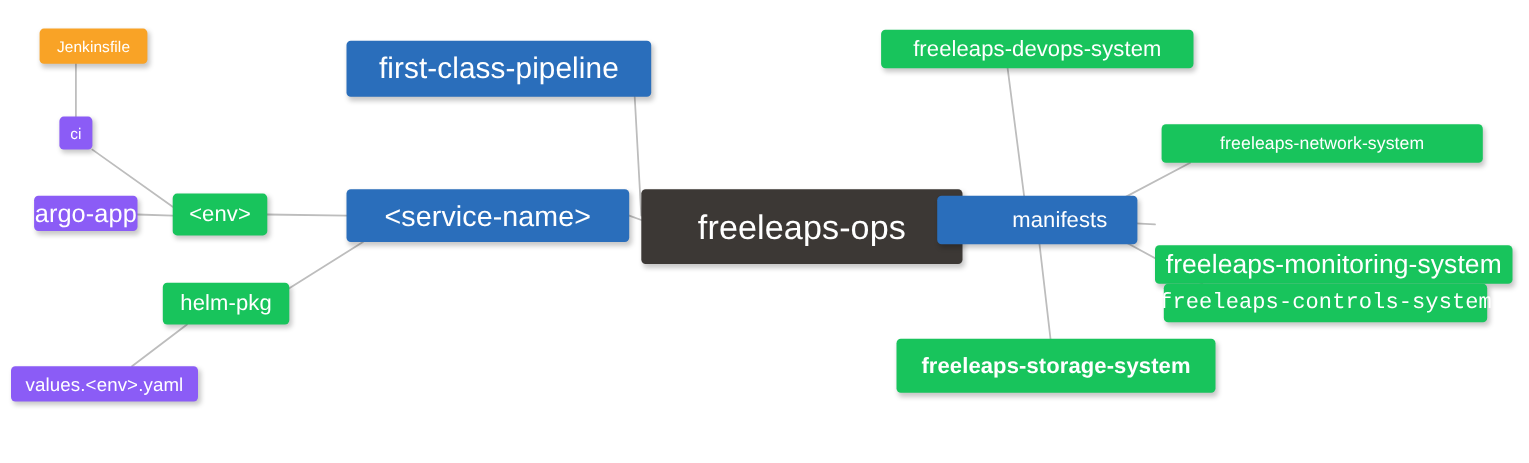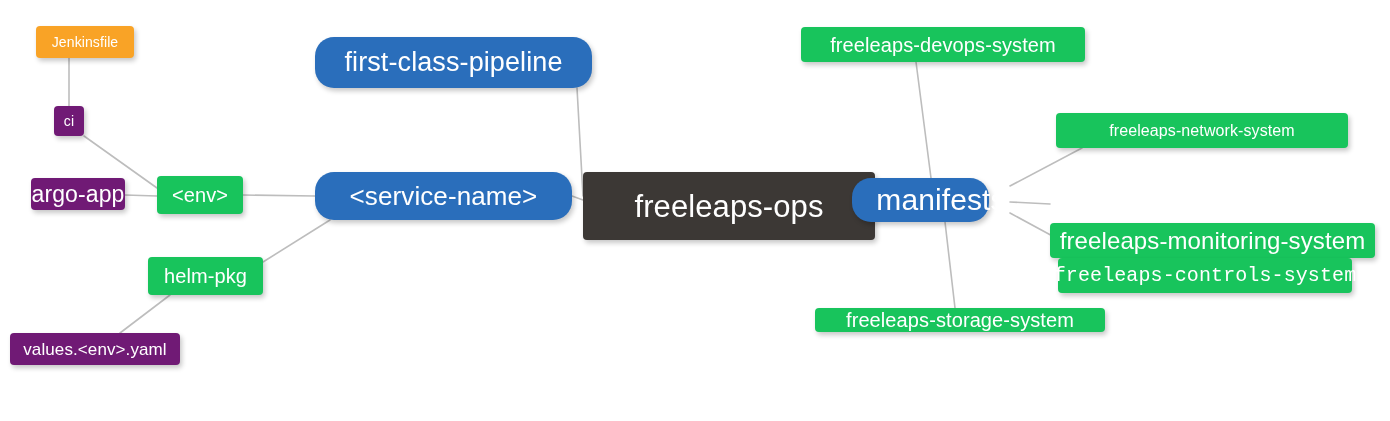--- a/index.html
+++ b/index.html
@@ -34,24 +34,24 @@
     box-sizing: border-box;
     border-radius: 4px;
     color: #ffffff;
     white-space: nowrap;
     line-height: 1;
     letter-spacing: 0.1px;
     box-shadow: 2px 3px 5px rgba(0,0,0,0.22);
     user-select: none;
   }
   .n-root   { background: #3c3835; }
-  .n-blue   { background: #2a6ebb; border-radius: 19px; }
+  .n-blue   { background: #2a6ebb; }
   .n-green  { background: #18c45c; }
   .n-orange { background: #f9a326; }
-  .n-red    { background: #701a75; align-items: center; }
+  .n-red    { background: #8b5cf6; align-items: center; }
 </style>
 </head>
 <body>
 
 <div id="canvas">
   <svg id="edges" width="1390" height="421" viewBox="0 0 1390 421">
       <line x1="583" y1="196" x2="577" y2="88" stroke="#bdbdbd" stroke-width="1.6" stroke-linecap="round"></line>
       <line x1="583" y1="200" x2="572" y2="196" stroke="#bdbdbd" stroke-width="1.6" stroke-linecap="round"></line>
       <line x1="843" y1="202" x2="852" y2="200" stroke="#bdbdbd" stroke-width="1.6" stroke-linecap="round"></line>
       <line x1="315" y1="196" x2="243" y2="195" stroke="#bdbdbd" stroke-width="1.6" stroke-linecap="round"></line>
@@ -69,21 +69,21 @@
   <div id="node-layer">
       <div class="node n-root" style="left: 583px; top: 172px; width: 292px; height: 68px; font-size: 31px;">
         <span>freeleaps-ops</span>
       </div>
       <div class="node n-blue" style="left: 315px; top: 37px; width: 277px; height: 51px; font-size: 27px;">
         <span>first-class-pipeline</span>
       </div>
       <div class="node n-blue" style="left: 315px; top: 172px; width: 257px; height: 48px; font-size: 26px; align-items: center;">
         <span>&lt;service-name&gt;</span>
       </div>
-      <div class="node n-blue" style="left: 852px; top: 178px; width: 137px; height: 44px; font-size: 30px; padding-left: 41px;">
+      <div class="node n-blue" style="left: 852px; top: 178px; width: 182px; height: 44px; font-size: 20px; padding-left: 41px;">
         <span>manifests</span>
       </div>
       <div class="node n-green" style="left: 157px; top: 176px; width: 86px; height: 38px; font-size: 20px; align-items: center;">
         <span>&lt;env&gt;</span>
       </div>
       <div class="node n-green" style="left: 148px; top: 257px; width: 115px; height: 38px; font-size: 20px;">
         <span>helm-pkg</span>
       </div>
       <div class="node n-orange" style="left: 36px; top: 26px; width: 98px; height: 32px; font-size: 14px;">
         <span>Jenkinsfile</span>
@@ -102,17 +102,17 @@
       </div>
       <div class="node n-green" style="left: 1056px; top: 113px; width: 292px; height: 35px; font-size: 16px;">
         <span>freeleaps-network-system</span>
       </div>
       <div class="node n-green" style="left: 1050px; top: 187px; width: 325px; height: 35px; font-size: 24px; margin-top: 36px;">
         <span>freeleaps-monitoring-system</span>
       </div>
       <div class="node n-green" style="left: 1058px; top: 258px; width: 294px; height: 35px; font-size: 20px; font-family: Liberation Mono, monospace;">
         <span>freeleaps-controls-system</span>
       </div>
-      <div class="node n-green" style="left: 815px; top: 308px; width: 290px; height: 24px; font-size: 20px;">
+      <div class="node n-green" style="left: 815px; top: 308px; width: 290px; height: 49px; font-size: 20px; font-weight: bold;">
         <span>freeleaps-storage-system</span>
       </div>
     </div>
 </div>
 
 </body></html>

